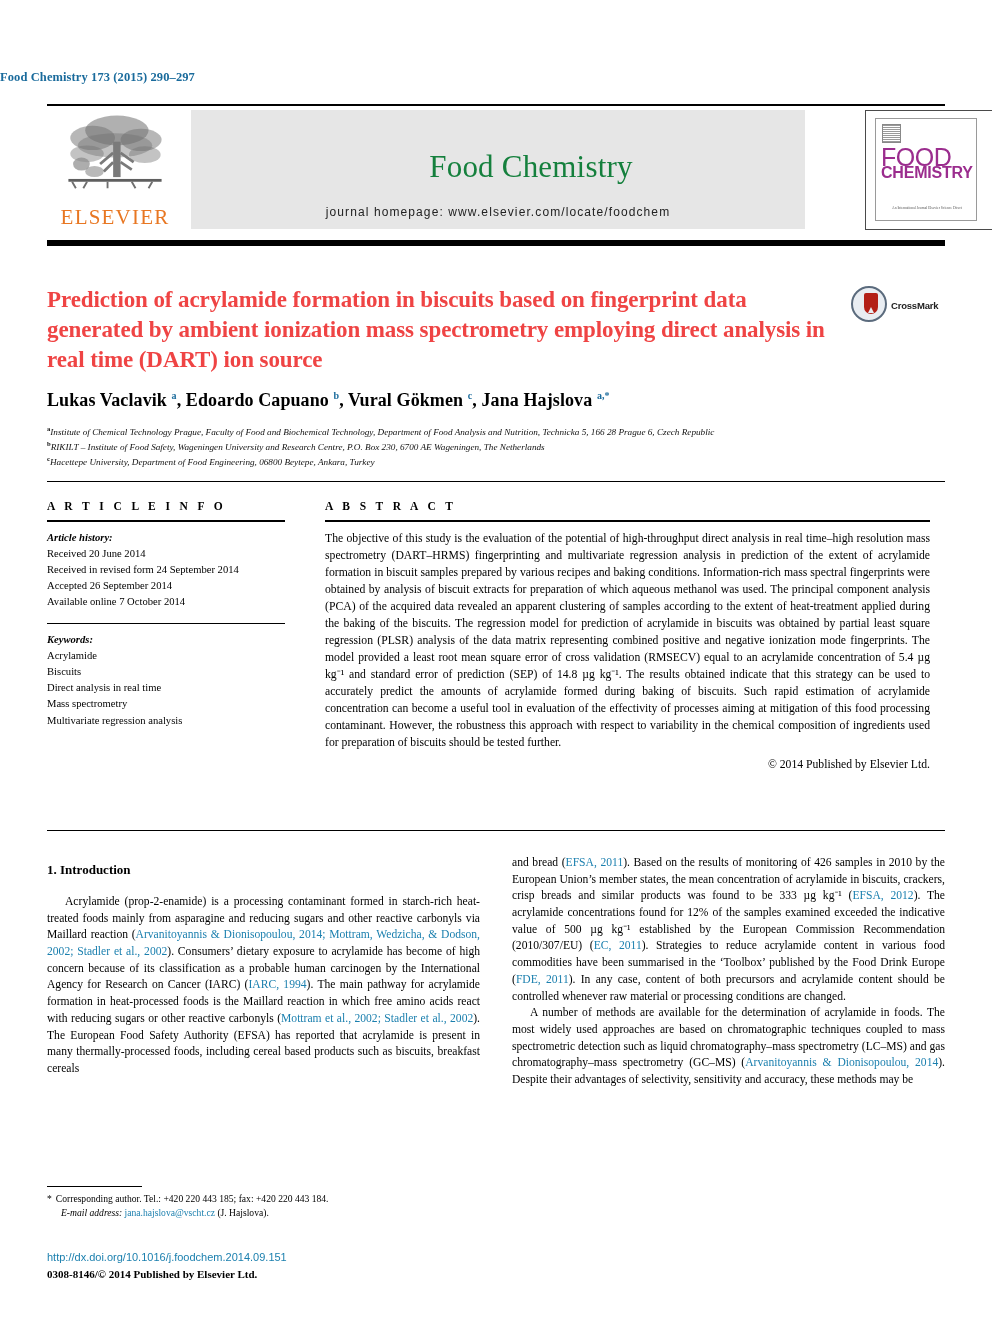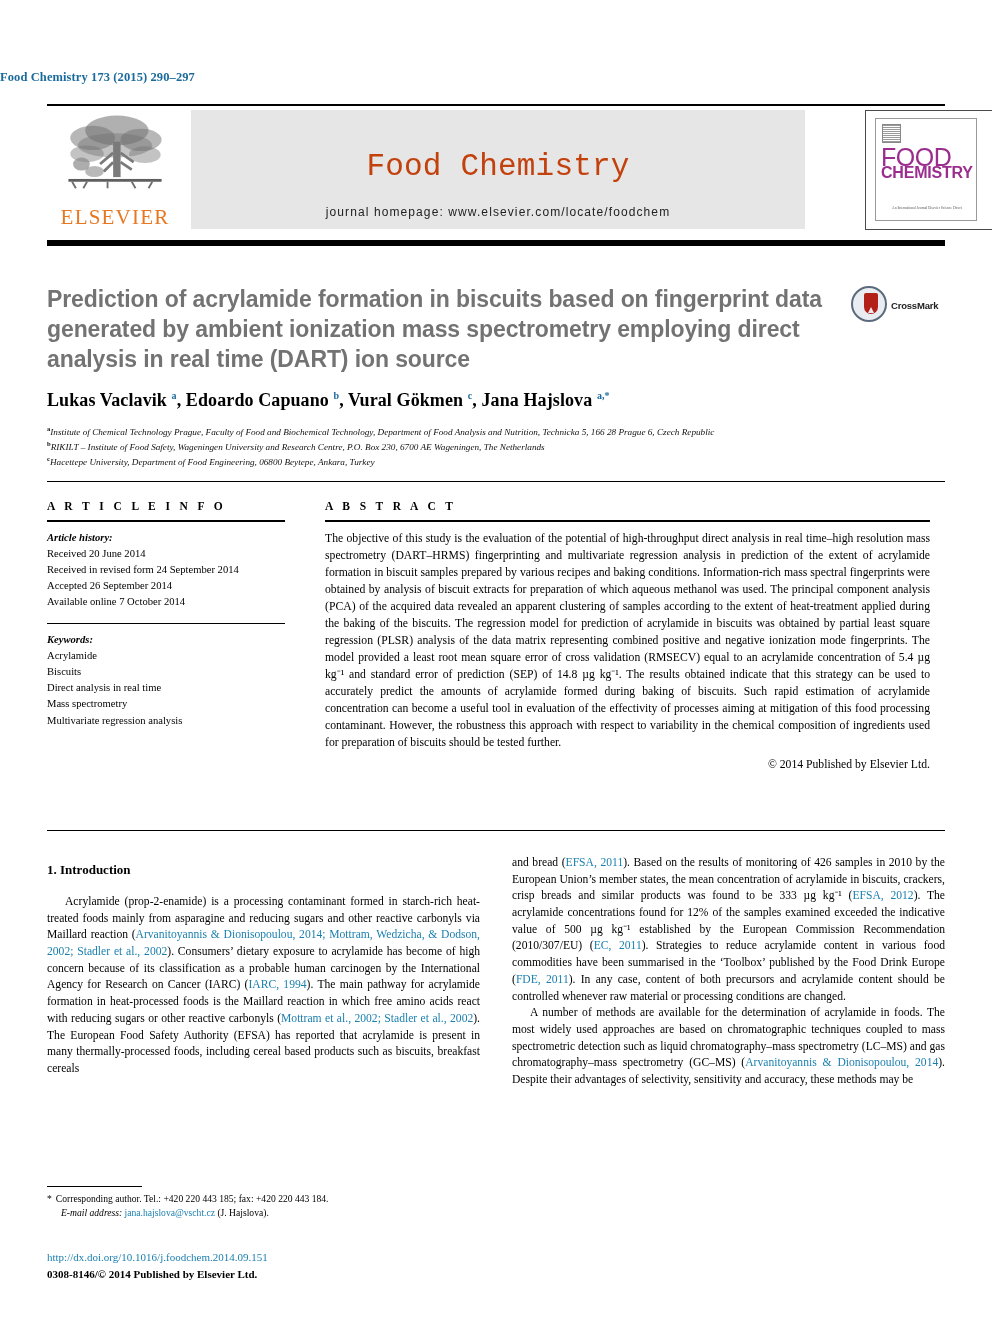--- a/index.html
+++ b/index.html
@@ -81,24 +81,25 @@
     font-size: 12.5px;
     color: #1a1a1a;
   }
   .contents-line .sd {
     color: #3ea6d8;
   }
   .journal-title {
     position: absolute;
     top: 38px; left: 0; width: 614px;
     text-align: center;
-    font-family: Liberation Mono, monospace;
+    font-family: Liberation Serif, serif;
     font-size: 31px;
-    color: #c2410c;
+    color: #15803d;
     letter-spacing: .2px;
+    padding-left: 33px;
   }
   .homepage-line {
     position: absolute;
     bottom: 10px; left: 0; width: 614px;
     text-align: center;
     font-family: "Liberation Sans", sans-serif;
     font-size: 12px;
     letter-spacing: 1.1px;
     color: #222;
   }
@@ -159,25 +160,25 @@
     left: 47px; top: 240px;
     width: 898px; height: 6px;
     background: #000;
   }
 
   
   .title {
     position: absolute;
     left: 47px; top: 285px;
     width: 790px;
-    font-family: Liberation Sans, sans-serif;
+    font-family: Liberation Serif, serif;
     font-size: 23px;
     font-weight: bold;
     line-height: 1.30;
-    color: #737373;
+    color: #ef4444;
     letter-spacing: -.1px;
   }
   .crossmark {
     position: absolute;
     left: 851px; top: 286px;
     width: 94px; height: 44px;
   }
   .cm-badge {
     position: absolute;
     left: 0; top: 0;
@@ -348,21 +349,21 @@
     line-height: 1.5;
   }
   .footnote .star { margin-right: 4px; }
   .footnote em { font-style: italic; }
   .mail { color: #1a7fae; }
 
   
   .foot-doi {
     position: absolute;
     left: 47px; top: 1251px;
-    font-family: Liberation Serif, serif;
+    font-family: Liberation Sans, sans-serif;
     font-size: 11px;
     color: #1a7fae;
   }
   .foot-issn {
     position: absolute;
     left: 47px; top: 1268px;
     font-family: Liberation Serif, serif;
     font-size: 11px;
     font-weight: bold;
     color: #000;

